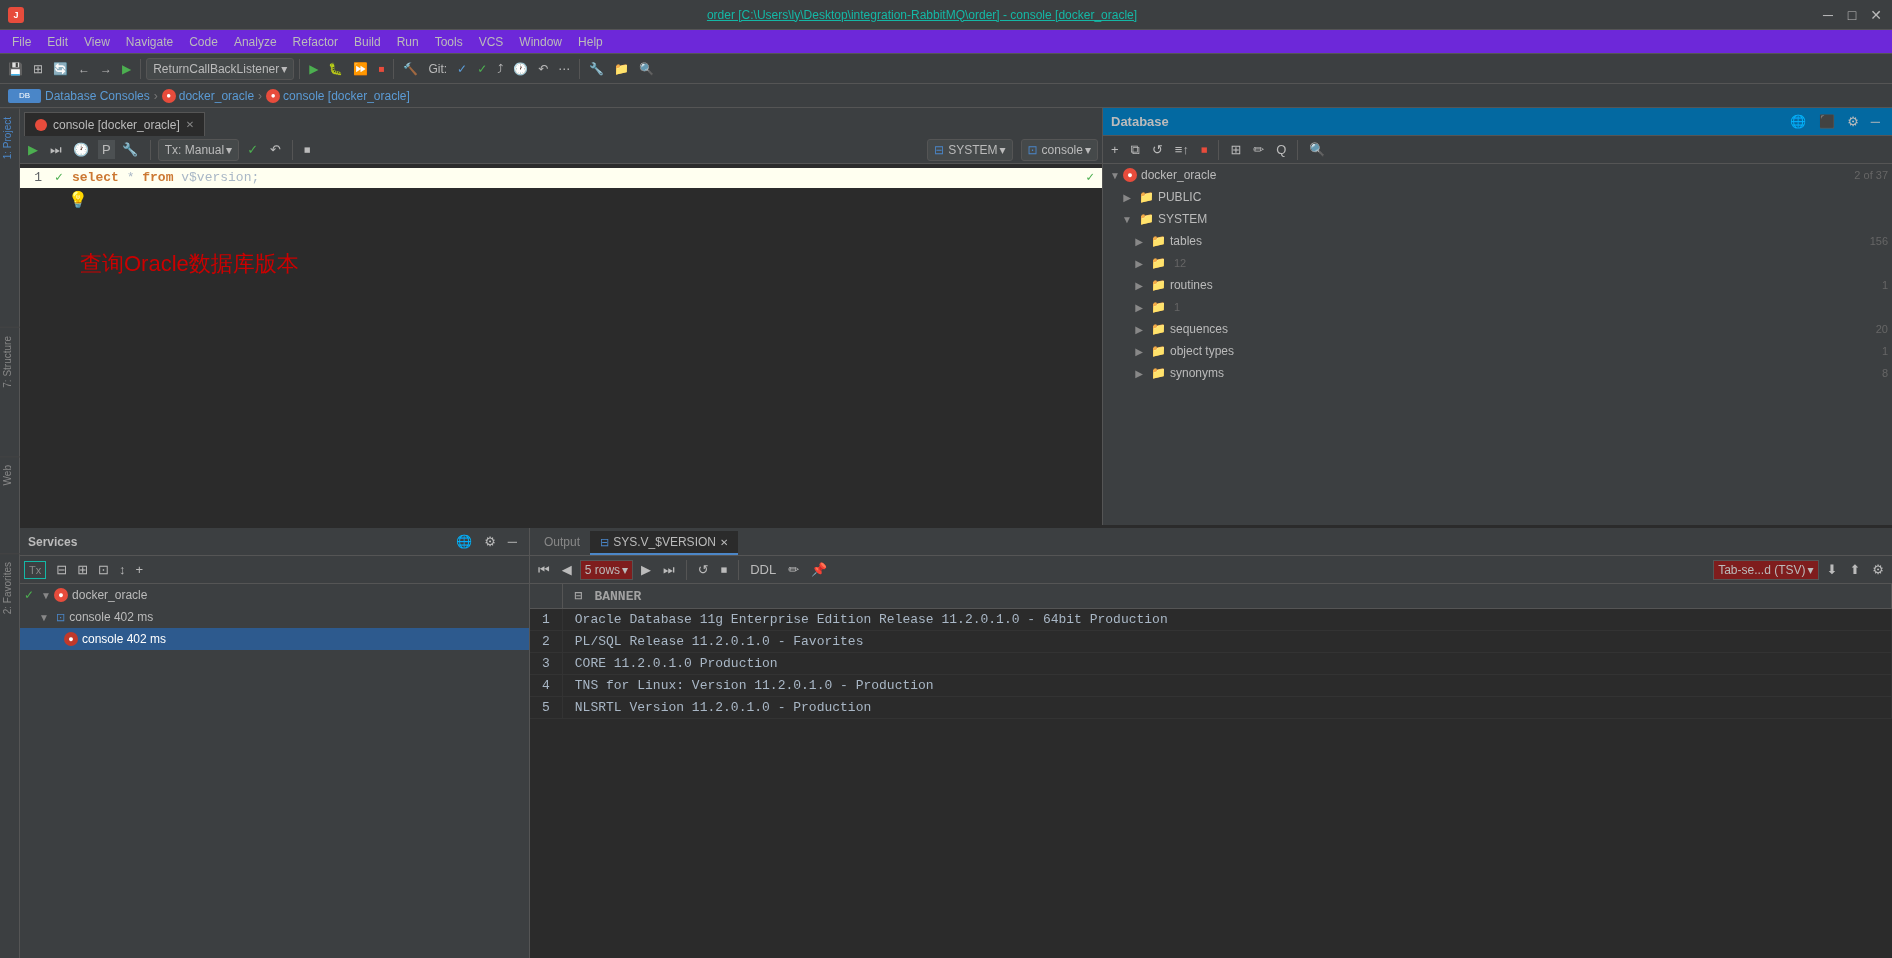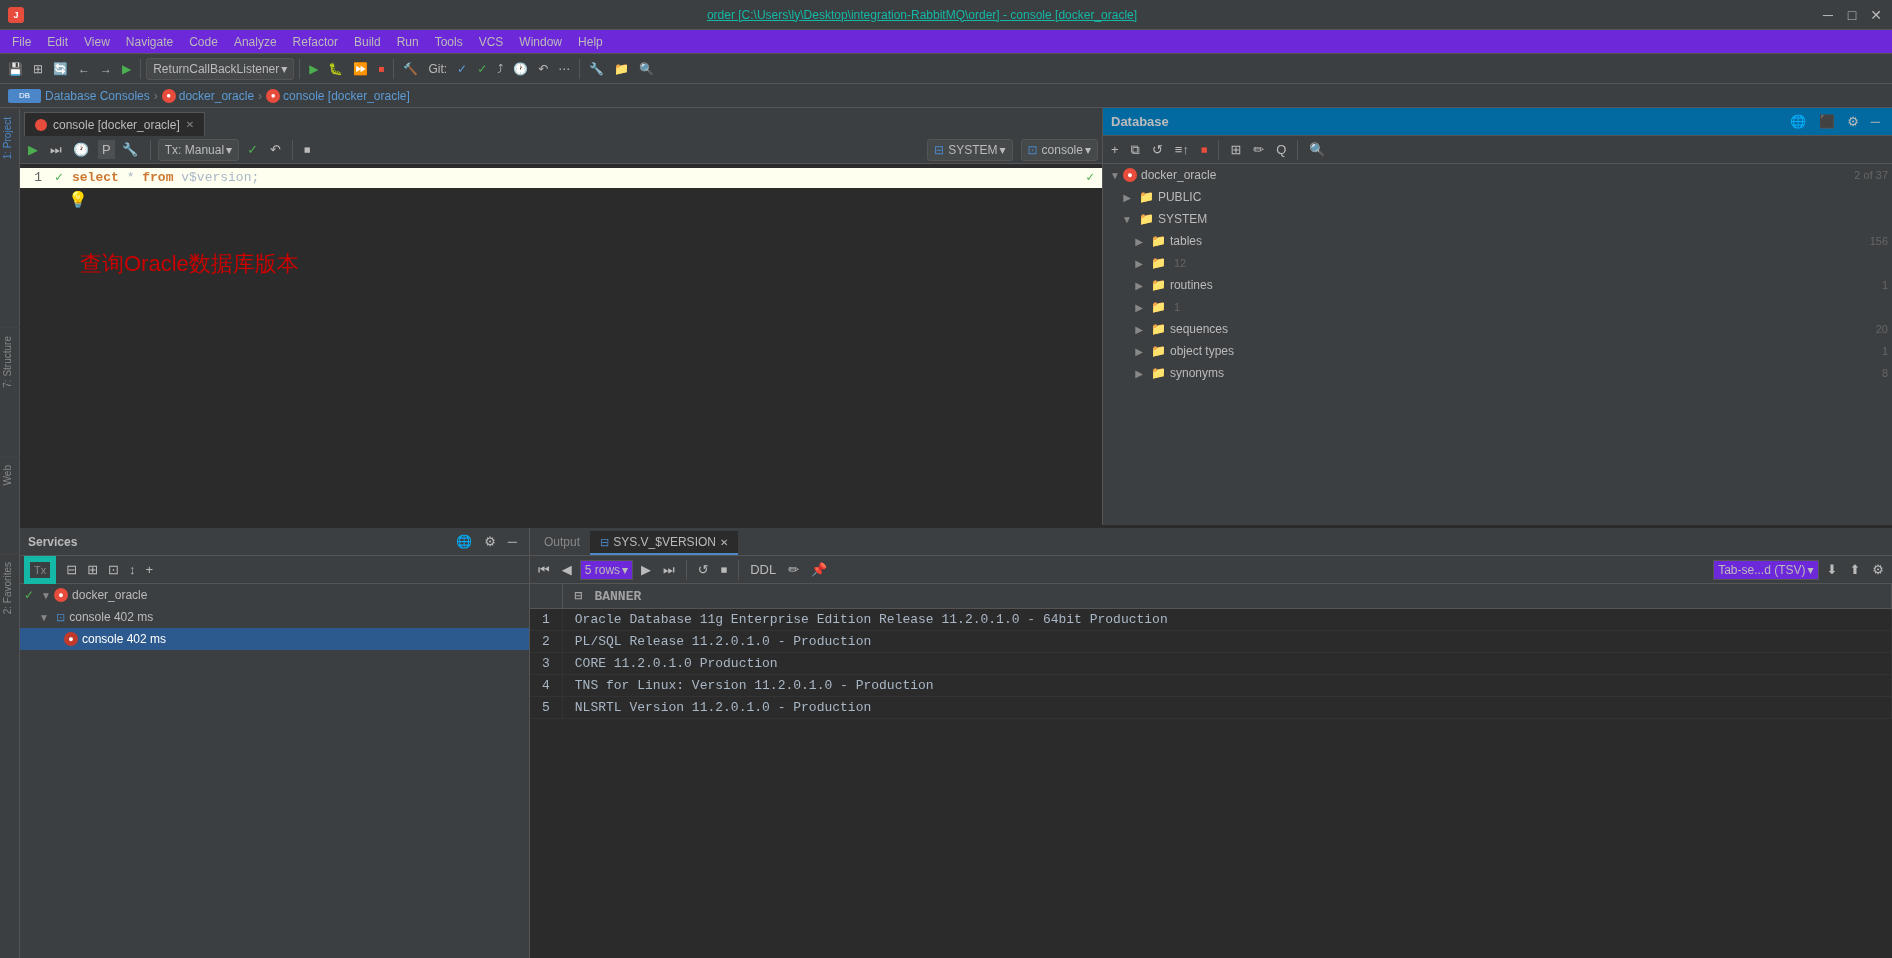--- a/index.html
+++ b/index.html
@@ -225,21 +225,21 @@
     #services-title { font-weight: bold; font-size: 12px; color: #bbbbbb; }
     #services-toolbar {
       height: 28px;
       background: #3c3f41;
       display: flex;
       align-items: center;
       padding: 0 4px;
       gap: 2px;
       border-bottom: 1px solid #555;
     }
-    .services-tx { font-size: 11px; color: #888; padding: 2px 4px; border: 6px solid #14b8a6; margin-right: 4px; }
+    .services-tx { font-size: 11px; color: #888; padding: 2px 4px; border: 1px solid #14b8a6; margin-right: 4px; }
     #services-tree {
       flex: 1;
       overflow-y: auto;
       background: #3c3f41;
     }
 
     
     #results-panel {
       flex: 1;
       display: flex;
@@ -344,21 +344,21 @@
     .vert-tab {
       width: 20px;
       font-size: 10px;
       color: #888;
       cursor: pointer;
       padding: 6px 0;
       text-align: center;
       border-bottom: 1px solid #444;
     }
     .rows-dropdown {
-      background: #6d28d9;
+      background: #7f1d1d;
       border: 1px solid #555;
       color: #bbbbbb;
       padding: 1px 4px;
       font-size: 12px;
       cursor: pointer;
       display: flex;
       align-items: center;
       gap: 2px;
       height: 20px;
     }
@@ -694,21 +694,21 @@
                 </th>
               </tr>
             </thead>
             <tbody id="results-tbody">
             <tr>
       <td class="row-num">1</td>
       <td>Oracle Database 11g Enterprise Edition Release 11.2.0.1.0 - 64bit Production</td>
     </tr>
                 <tr>
       <td class="row-num">2</td>
-      <td>PL/SQL Release 11.2.0.1.0 - Production</td>
+      <td>PL/SQL Release 11.2.0.1.0 - Favorites</td>
     </tr>
                 <tr>
       <td class="row-num">3</td>
       <td>CORE    11.2.0.1.0   Production</td>
     </tr>
                 <tr>
       <td class="row-num">4</td>
       <td>TNS for Linux: Version 11.2.0.1.0 - Production</td>
     </tr>
                 <tr>

